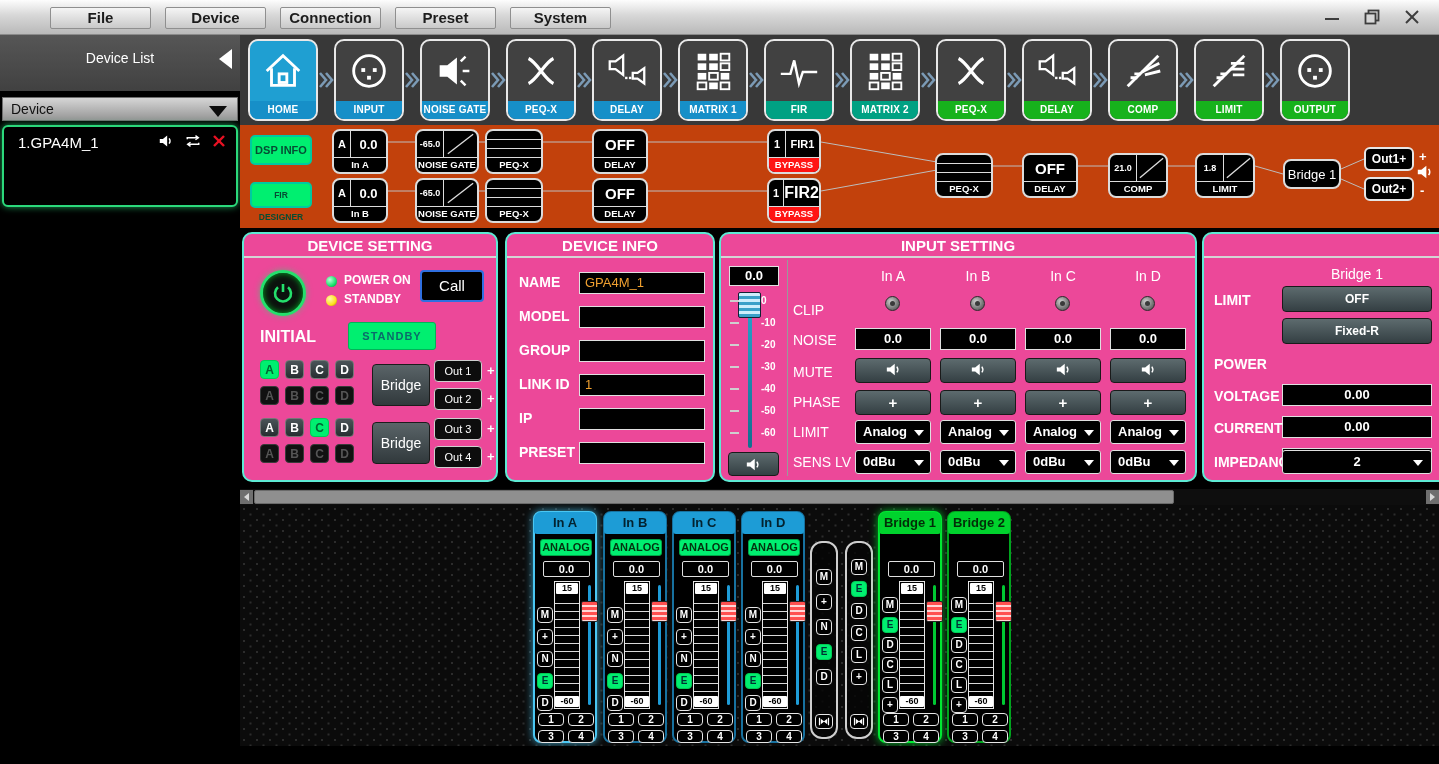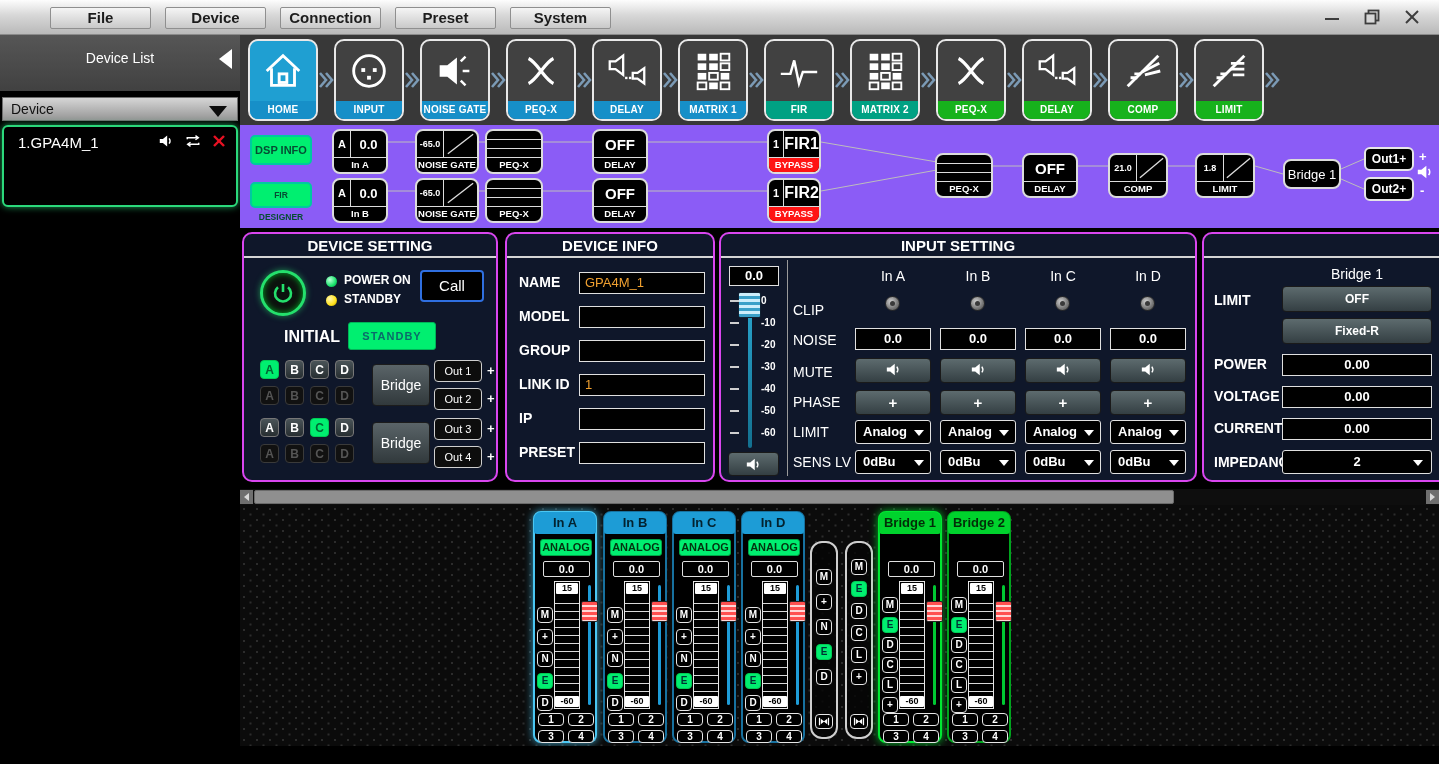--- a/index.html
+++ b/index.html
@@ -52,21 +52,21 @@
   .tb-label { height:18px; line-height:18px; text-align:center; font-size:10px; font-weight:bold; color:#fff; letter-spacing:.2px; }
   .tb-item.g-blue .tb-label { background:#168fc8; }
   .tb-item.g-teal .tb-label { background:#00a183; }
   .tb-item.g-green .tb-label { background:#17b21c; }
   .tb-item.g-active { background:#1f9fd2; }
   .tb-item.g-active .tb-label { background:#168fc8; }
   .tb-chev { flex:0 0 16px; display:flex; justify-content:center; }
   .tb-chev svg { width:16px; height:20px; }
 
   
-  .flow { position:relative; height:103px; background:#8b5cf6; }
+  .flow { position:relative; height:103px; background:#c2410c; }
   .flow svg.flow-lines { position:absolute; left:0; top:0; }
   .fbtn { position:absolute; left:10px; width:62px; border-radius:5px; background:#00ef70;
     border:2px solid #00c9a0; color:#054d33; font-weight:bold; text-align:center; }
   .fbtn.dsp { top:10px; height:30px; line-height:26px; font-size:11px; }
   .fbtn.fir { top:57px; height:26px; line-height:22px; font-size:8.5px; }
   .blk { position:absolute; border:2px solid #dcdcdc; border-radius:8px; background:#000; color:#fff; overflow:hidden; }
   .blk .cells { display:flex; height:26px; align-items:center; }
   .blk .lab { height:15px; line-height:14px; border-top:1px solid #dcdcdc; text-align:center;
     font-size:9.5px; font-weight:bold; }
   .blk .lab.red { background:#ff1414; color:#fff; }
@@ -79,21 +79,21 @@
   .peq-gfx::before, .peq-gfx::after { content:""; position:absolute; left:0; right:0; height:1px; background:#dcdcdc; }
   .peq-gfx::before { top:8px; } .peq-gfx::after { top:17px; }
   .blk-bridge { display:flex; align-items:center; justify-content:center; font-size:13px; }
   .outbox { position:absolute; border:2px solid #e6e6e6; border-radius:6px; background:#000; color:#fff;
     font-size:12px; font-weight:bold; text-align:center; }
   .flow-sign { position:absolute; color:#fff; font-size:13px; font-weight:bold; }
   .flow-speaker { position:absolute; }
 
   
   .panels { position:relative; height:260px; background:#000; }
-  .panel { position:absolute; top:4px; border:2px solid #d946ef; border-radius:10px; background:#0f172a; }
+  .panel { position:absolute; top:4px; border:2px solid #5eead4; border-radius:10px; background:#ec4899; }
   .panel-title { height:24px; line-height:23px; text-align:center; color:#fff; font-size:15px; font-weight:bold;
     border-bottom:2px solid #d4d4d4; }
   .plabel { position:absolute; color:#fff; font-size:14px; font-weight:bold; }
 
   
   .pwr-btn { position:absolute; left:16px; top:36px; width:46px; height:46px; border-radius:50%;
     background:#0c120e; border:3px solid #24e06c; box-shadow:0 0 6px rgba(36,224,108,.6), inset 0 0 6px #0a2; display:flex; align-items:center; justify-content:center; }
   .led { position:absolute; width:11px; height:11px; border-radius:50%; }
   .led.green { background:radial-gradient(circle at 35% 35%, #baffd6, #17e36b 60%, #0a7a38); }
   .led.yellow { background:radial-gradient(circle at 35% 35%, #fff7b0, #ffe11a 60%, #907c00); }
@@ -140,21 +140,21 @@
     color:#fff; font-size:13px; font-weight:bold; line-height:22px; padding-left:7px; }
   .sel-box .dd { position:absolute; right:6px; top:9px; width:0; height:0;
     border-left:5px solid transparent; border-right:5px solid transparent; border-top:6px solid #fff; }
 
   
   .os-colhead { position:absolute; color:#fff; font-size:14px; text-align:center; width:150px; top:32px; }
   .os-btn { position:absolute; width:150px; height:26px; border-radius:4px;
     background:linear-gradient(#5d6b6e,#343f43); border:1px solid #1a1a1a; color:#fff; font-size:12px; font-weight:bold;
     text-align:center; line-height:24px; }
   .os-box { position:absolute; width:150px; height:22px; background:#000; border:1px solid #e0e0e0;
-    color:#fff; font-size:13px; font-weight:bold; text-align:center; line-height:20px; }
+    color:#fff; font-size:13px; font-weight:bold; text-align:center; line-height:20px;margin-top:30px; }
   .os-sel { position:absolute; width:150px; height:24px; background:#000; border:1px solid #e0e0e0; border-radius:3px;
     color:#fff; font-size:13px; font-weight:bold; text-align:center; line-height:22px; }
   .os-sel .dd { position:absolute; right:8px; top:9px; width:0; height:0;
     border-left:5px solid transparent; border-right:5px solid transparent; border-top:6px solid #fff; }
 
   
   .hscroll { position:relative; height:17px; background:#0e0e0e; border-top:1px solid #000; }
   .hs-arrow { position:absolute; top:1px; width:13px; height:14px; background:#6f6f6f; display:flex; align-items:center; justify-content:center; }
   .hs-arrow.left { left:0; } .hs-arrow.right { right:0; }
   .hs-tri { width:0; height:0; border-top:4px solid transparent; border-bottom:4px solid transparent; }
@@ -500,20 +500,31 @@
             </svg>
           </div>
           <div class="tb-label">LIMIT</div>
         </div>
         <div class="tb-chev">
           <svg viewBox="0 0 16 20" fill="none" stroke="#7b9ab5" stroke-width="2.6">
             <path d="M2 3l6 7-6 7"></path>
             <path d="M8 3l6 7-6 7"></path>
           </svg>
         </div>
+        <div class="tb-item g-green">
+          <div class="tb-icon">
+            <svg viewBox="0 0 48 48" fill="none" stroke="#fff" stroke-width="3">
+              <circle cx="24" cy="24" r="16"></circle>
+              <rect x="16" y="21" width="4" height="4" fill="#fff" stroke="none"></rect>
+              <rect x="28" y="21" width="4" height="4" fill="#fff" stroke="none"></rect>
+              <rect x="22" y="29" width="4" height="4" fill="#fff" stroke="none"></rect>
+            </svg>
+          </div>
+          <div class="tb-label">OUTPUT</div>
+        </div>
       </div>
 
     <div class="flow" id="flow">
       <svg class="flow-lines" width="1199" height="103">
         <g stroke="#bdbdbd" stroke-width="1">
           <line x1="148" y1="17" x2="175" y2="17"></line>
             <line x1="239" y1="17" x2="245" y2="17"></line>
           <line x1="303" y1="17" x2="352" y2="17"></line>
             <line x1="408" y1="17" x2="527" y2="17"></line>
           <line x1="148" y1="66" x2="175" y2="66"></line>
@@ -559,21 +570,21 @@
           </div>
           <div class="blk" style="left: 352px; top: 4px; width: 56px;">
             <div class="cells">
               <div class="cell-val" style="font-size:15px;">OFF</div>
             </div>
             <div class="lab">DELAY</div>
           </div>
           <div class="blk" style="left: 527px; top: 4px; width: 54px;">
             <div class="cells">
               <div class="cell-sm">1</div>
-              <div class="cell-val" style="font-size:16px;text-align:center;">FIR1</div>
+              <div class="cell-val" style="font-size:11px;text-align:center;">FIR1</div>
             </div>
             <div class="lab red">BYPASS</div>
           </div>
           <div class="blk" style="left: 92px; top: 53px; width: 56px;">
             <div class="cells">
               <div class="cell-sm">A</div>
               <div class="cell-val">0.0</div>
             </div>
             <div class="lab">In B</div>
           </div>
@@ -664,21 +675,21 @@
           <svg width="24" height="24" viewBox="0 0 24 24" fill="none" stroke="#24e06c" stroke-width="2.6">
             <path d="M7 6.2a8 8 0 1 0 10 0"></path>
               <line x1="12" y1="3" x2="12" y2="11"></line>
             </svg>
         </div>
         <div class="led green" style="left:82px;top:42px;"></div>
         <div class="plabel" style="left:100px;top:39px;font-size:12px;">POWER ON</div>
         <div class="led yellow" style="left:82px;top:61px;"></div>
         <div class="plabel" style="left:100px;top:58px;font-size:12px;">STANDBY</div>
         <div class="call-btn">Call</div>
-        <div class="plabel" style="left:16px;top:94px;font-size:16px;margin-left:24px;">INITIAL</div>
+        <div class="plabel" style="left:16px;top:94px;font-size:16px;">INITIAL</div>
         <div class="standby-btn">STANDBY</div>
         <div id="ds-matrix">
             <div class="mx-cell on" style="left: 16px; top: 126px;">A</div>
             <div class="mx-cell" style="left: 41px; top: 126px;">B</div>
             <div class="mx-cell" style="left: 66px; top: 126px;">C</div>
             <div class="mx-cell" style="left: 91px; top: 126px;">D</div>
             <div class="mx-cell dim" style="left: 16px; top: 152px;">A</div>
             <div class="mx-cell dim" style="left: 41px; top: 152px;">B</div>
             <div class="mx-cell dim" style="left: 66px; top: 152px;">C</div>
             <div class="mx-cell dim" style="left: 91px; top: 152px;">D</div>

